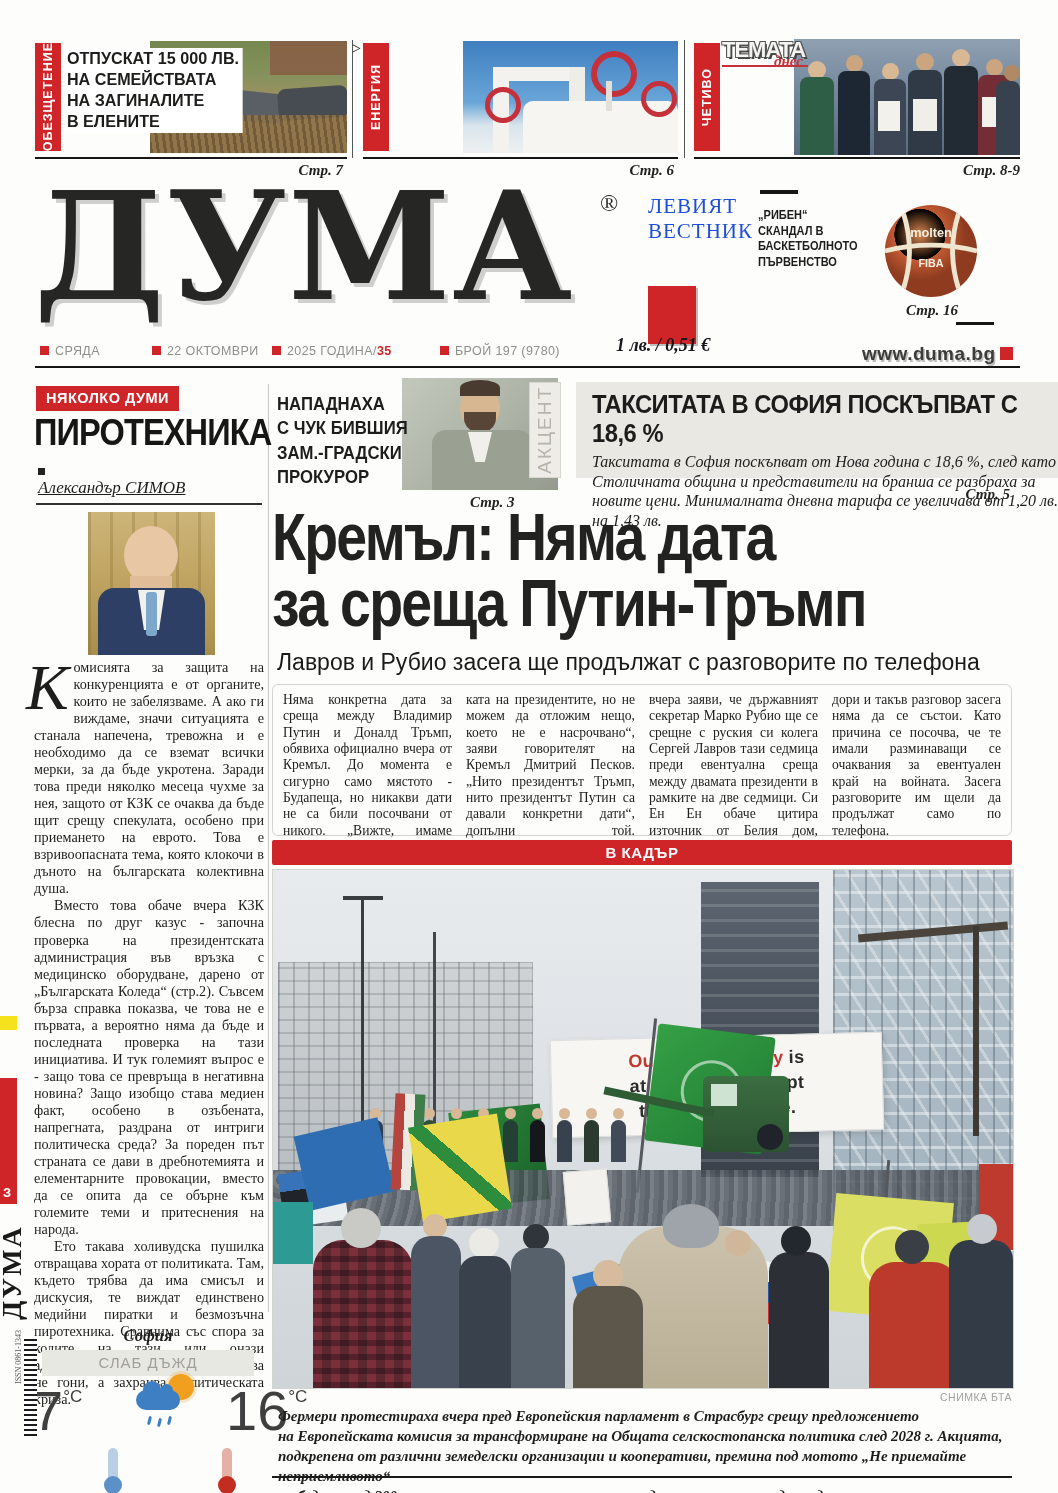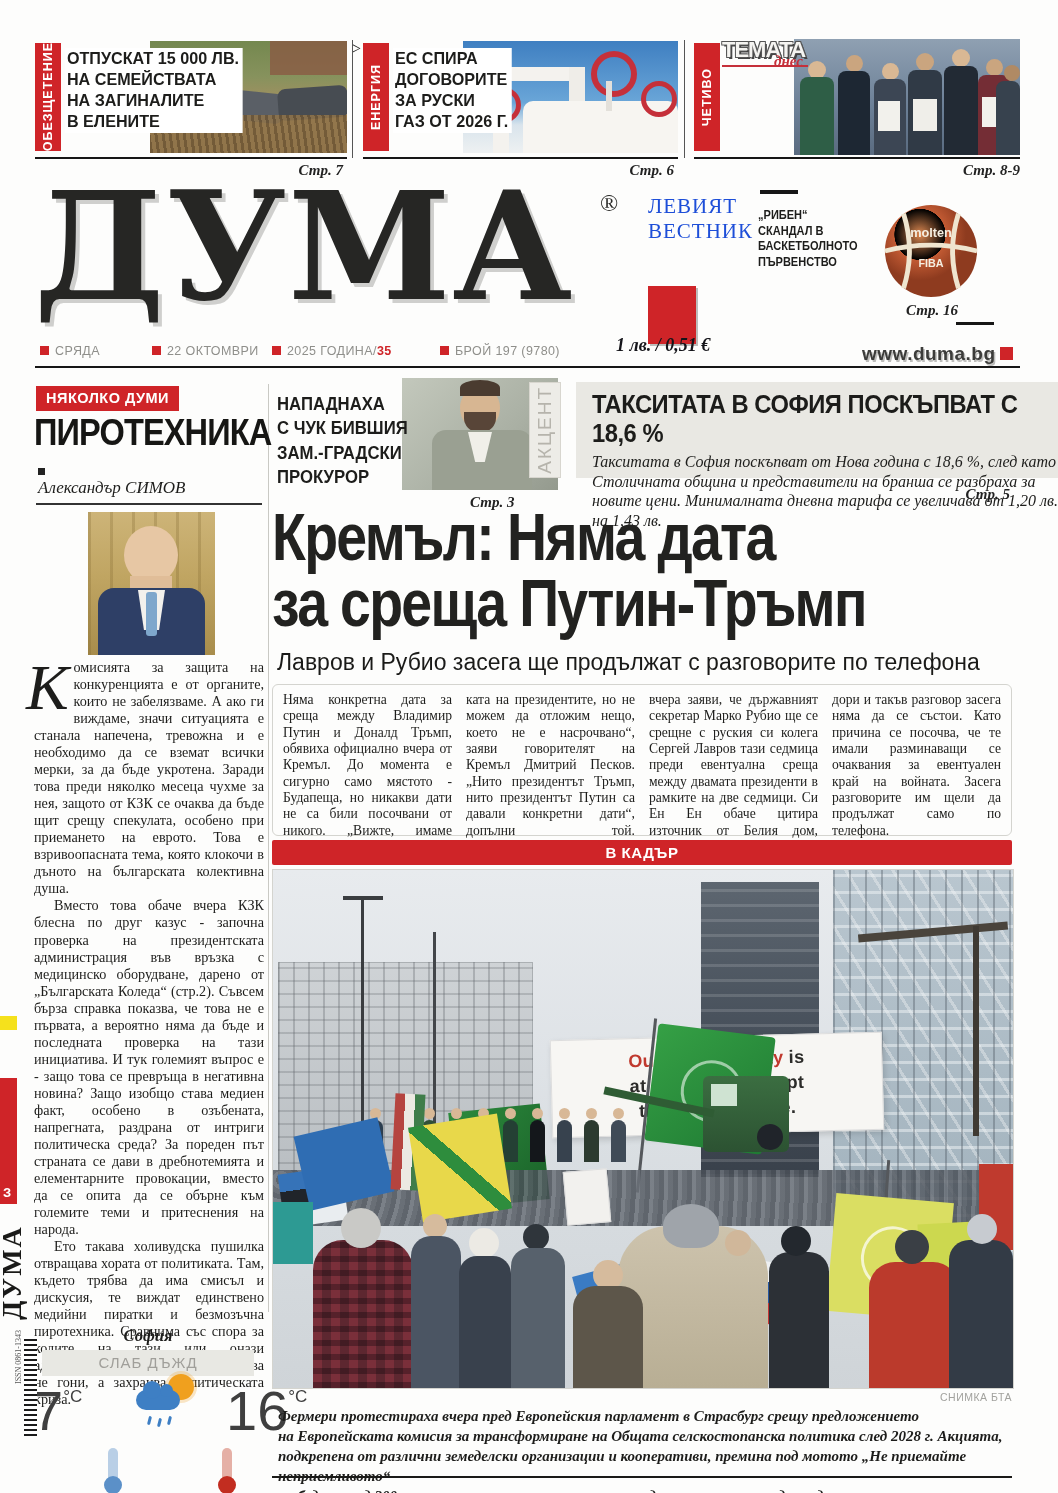--- a/index.html
+++ b/index.html
@@ -65,24 +65,20 @@
     <div class="abs" style="left:100px;top:6px;width:215px;height:112px;overflow:hidden;background:linear-gradient(180deg,#3f7fc1 0%,#6aa6d8 55%,#d9e4ec 75%,#eef1f2 100%);">
       <div class="abs" style="left:30px;top:26px;width:16px;height:86px;background:#f4f2ee;"></div>
       <div class="abs" style="left:30px;top:26px;width:90px;height:14px;background:#f4f2ee;border-radius:8px;"></div>
       <div class="abs" style="left:106px;top:26px;width:16px;height:86px;background:#efede8;"></div>
       <div class="abs" style="left:60px;top:60px;width:155px;height:52px;background:#f7f5f1;border-radius:10px 10px 0 0;"></div>
       <div class="abs" style="left:128px;top:10px;width:34px;height:34px;border:6px solid #c5303a;border-radius:50%;"></div>
       <div class="abs" style="left:22px;top:46px;width:26px;height:26px;border:5px solid #c5303a;border-radius:50%;"></div>
       <div class="abs" style="left:178px;top:40px;width:26px;height:26px;border:5px solid #c5303a;border-radius:50%;"></div>
       <div class="abs" style="left:143px;top:40px;width:6px;height:30px;background:#e3e0da;"></div>
     </div>
-    <div class="hl abs" style="left:30px;top:13px;font-size:17px;"><span class="cond" style="transform:scaleX(.95);">ЕС СПИРА
-ДОГОВОРИТЕ
-ЗА РУСКИ
-ГАЗ ОТ 2026 Г.</span></div>
     <div class="abs trule" style="left:0;right:0;top:122px;"></div>
     <div class="abs pageref" style="right:4px;top:127px;">Стр. 6</div>
   </div>
   <div class="abs" style="left:684px;top:40px;width:1px;height:118px;background:#555;"></div>
 
   <div class="abs" style="left:694px;top:35px;width:326px;height:145px;">
     <div class="vtag abs" style="left:0;top:8px;width:26px;height:108px;">
         <span>ЧЕТИВО</span>
       </div>
     <div class="abs" style="left:100px;top:4px;width:226px;height:116px;overflow:hidden;background:linear-gradient(180deg,#8fa0b2 0%,#6b7f96 60%,#5a6b80 100%);">
@@ -156,21 +152,21 @@
     <span class="abs sans" style="left:862px;top:2px;font-weight:900;font-size:19px;color:#3c3c3a;letter-spacing:.5px;text-shadow:1.5px 1.5px 0 #bdbdbb;">www.duma.bg</span>
     <span class="abs" style="left:1000px;top:6px;width:13px;height:13px;background:#cf2428;"></span>
   </div>
   <div class="abs" style="left:35px;top:366px;width:985px;height:2px;background:#161616;"></div>
 
   <div class="abs" style="left:268px;top:384px;width:1px;height:928px;background:#c9c9c4;"></div>
 
   <div class="abs" style="left:36px;top:386px;background:#cf2428;padding:3px 10px 4px;"><span class="sans" style="color:#fff;font-weight:700;font-size:14.5px;letter-spacing:.5px;">НЯКОЛКО ДУМИ</span></div>
   <div class="abs sans" style="left:34px;top:412px;font-weight:900;font-size:37px;letter-spacing:-1px;color:#161614;"><span class="cond" style="transform:scaleX(.88);">ПИРОТЕХНИКА</span></div>
   <div class="abs" style="left:38px;top:468px;width:7px;height:7px;background:#222;"></div>
-  <div class="abs" style="left:38px;top:478px;font:400 italic 17px 'Liberation Serif',serif;">Александър СИМОВ</div>
+  <div class="abs" style="left:38px;top:478px;font:400 italic 17px 'Liberation Serif',serif;text-decoration:underline;">Александър СИМОВ</div>
   <div class="abs" style="left:36px;top:503px;width:226px;height:2px;background:#333;"></div>
 
   <div class="abs" style="left:88px;top:512px;width:127px;height:143px;overflow:hidden;background:linear-gradient(180deg,#cdb478 0%,#c0a562 45%,#a88d4c 100%);">
     <div class="abs" style="left:0;top:0;width:127px;height:143px;background:repeating-linear-gradient(90deg,rgba(120,95,40,.25) 0 3px,transparent 3px 22px);"></div>
     <div class="head" style="left:36px;top:14px;width:54px;height:58px;background:#e7c7a4;"></div>
     <div class="abs" style="left:42px;top:64px;width:42px;height:14px;background:#e0bd98;"></div>
     <div class="abs" style="left:10px;top:76px;width:107px;height:67px;background:#2e3f66;border-radius:16px 16px 0 0;"></div>
     <div class="abs" style="left:50px;top:78px;width:27px;height:40px;background:#f2f1ed;clip-path:polygon(0 0,100% 0,78% 100%,22% 100%);"></div>
     <div class="abs" style="left:58px;top:80px;width:11px;height:44px;background:#7ea7cc;border-radius:3px;"></div>
   </div>

